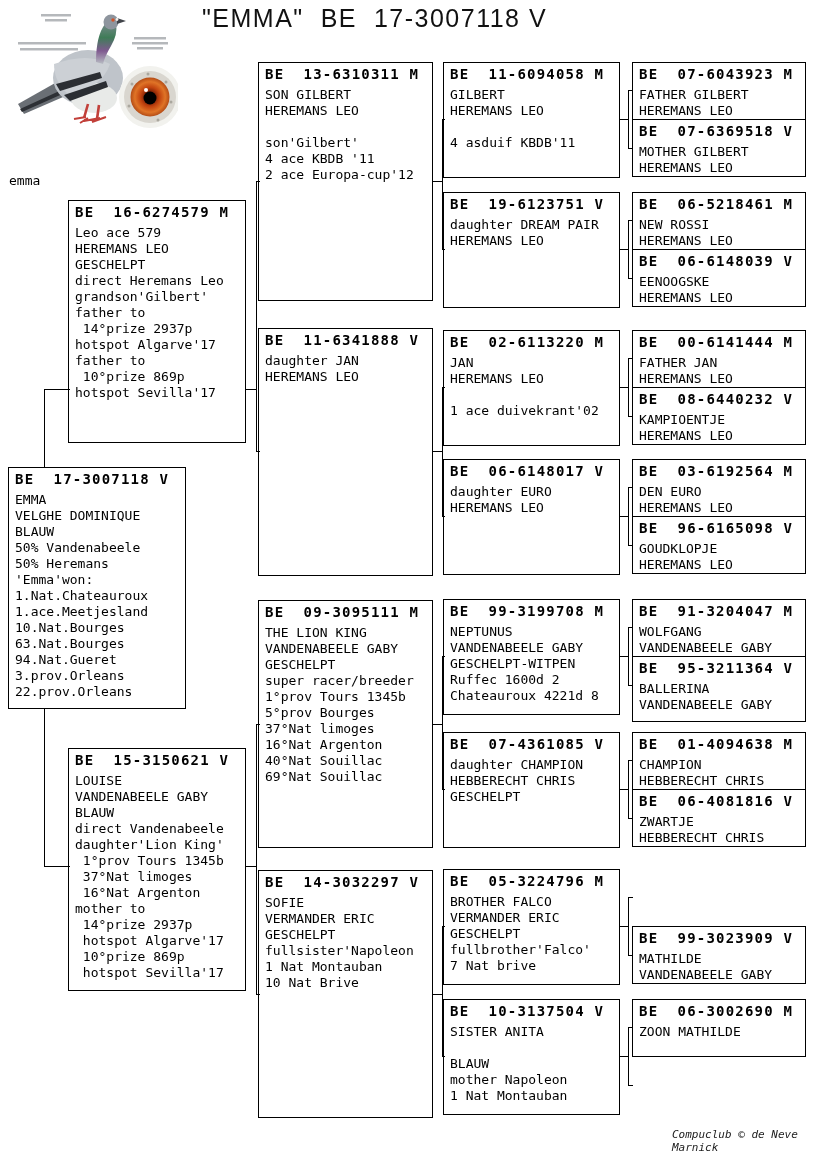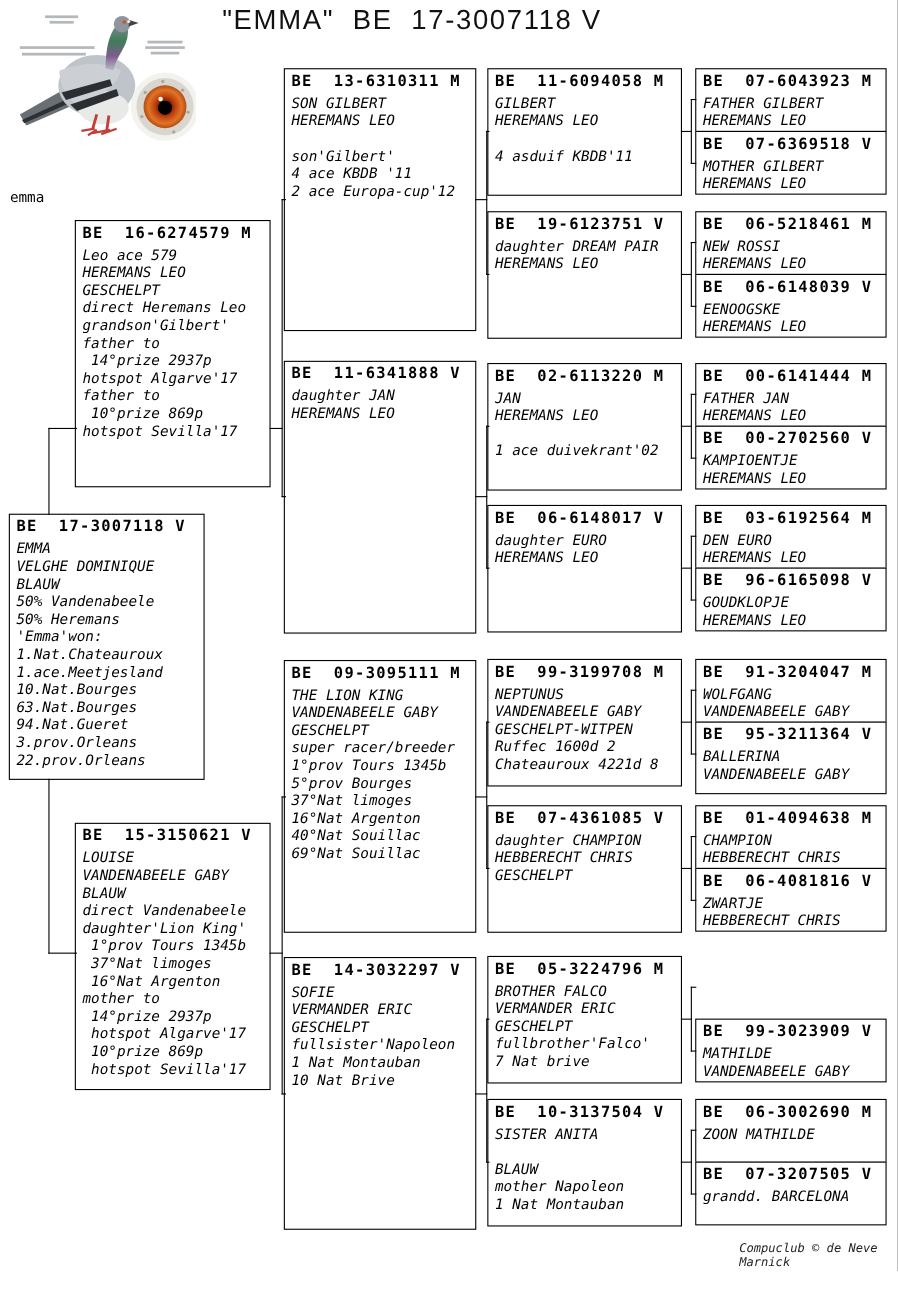--- a/index.html
+++ b/index.html
@@ -4,21 +4,21 @@
 <style>
   html,body{margin:0;padding:0;background:#888;}
   .page{position:relative;width:816px;height:1172px;background:#ffffff;margin:0 auto;overflow:hidden;
         font-family:"DejaVu Sans Mono",monospace;color:#000;}
   .title{position:absolute;left:202px;top:4px;font-family:"Liberation Sans",sans-serif;
          font-size:25px;letter-spacing:1.5px;white-space:pre;color:#111;}
   .photo-label{position:absolute;left:9px;top:173px;font-size:13px;}
   .box{position:absolute;border:1px solid #000;background:#fff;box-sizing:border-box;
        padding:3px 4px 0 6px;overflow:hidden;}
   .ring{font-weight:bold;font-size:14px;letter-spacing:1.2px;white-space:pre;margin-bottom:5px;}
-  .bd{font-size:13px;line-height:16px;white-space:pre;font-style:italic;}
+  .bd{font-size:13px;line-height:16px;white-space:pre;}
   .cl{position:absolute;background:#000;}
   .pigeon{position:absolute;left:8px;top:2px;width:170px;height:128px;}
   .footer{position:absolute;left:2px;top:1031px;}
   .footer-name{font-size:19px;font-weight:bold;letter-spacing:.5px;margin-bottom:7px;}
   .footer-line{font-size:14px;line-height:22px;white-space:pre;}
   .credit{position:absolute;left:672px;top:1128px;font-style:italic;font-size:11px;color:#222;}
 </style>
 </head>
 <body>
 
@@ -248,21 +248,21 @@
     <div class="ring">BE  06-6148039 V</div>
     <div class="bd">EENOOGSKE
 HEREMANS LEO</div>
   </div>
   <div class="box" style="left:632px;top:330px;width:174px;height:58px">
     <div class="ring">BE  00-6141444 M</div>
     <div class="bd">FATHER JAN
 HEREMANS LEO</div>
   </div>
   <div class="box" style="left:632px;top:387px;width:174px;height:58px">
-    <div class="ring">BE  00-2702560 V</div>
+    <div class="ring">BE  08-6440232 V</div>
     <div class="bd">KAMPIOENTJE
 HEREMANS LEO</div>
   </div>
   <div class="box" style="left:632px;top:459px;width:174px;height:58px">
     <div class="ring">BE  03-6192564 M</div>
     <div class="bd">DEN EURO
 HEREMANS LEO</div>
   </div>
   <div class="box" style="left:632px;top:516px;width:174px;height:58px">
     <div class="ring">BE  96-6165098 V</div>
@@ -290,24 +290,20 @@
 HEBBERECHT CHRIS</div>
   </div>
   <div class="box" style="left:632px;top:926px;width:174px;height:58px">
     <div class="ring">BE  99-3023909 V</div>
     <div class="bd">MATHILDE
 VANDENABEELE GABY</div>
   </div>
   <div class="box" style="left:632px;top:999px;width:174px;height:58px">
     <div class="ring">BE  06-3002690 M</div>
     <div class="bd">ZOON MATHILDE</div>
-  </div>
-  <div class="box" style="left:632px;top:1056px;width:174px;height:58px">
-    <div class="ring">BE  07-3207505 V</div>
-    <div class="bd">grandd. BARCELONA</div>
   </div>
 
 
   <div class="credit">Compuclub © de Neve Marnick</div>
 <div class="cl" style="left: 44px; top: 389px; width: 1px; height: 79px;"></div>
     <div class="cl" style="left: 44px; top: 389px; width: 26px; height: 1px;"></div>
     <div class="cl" style="left: 44px; top: 708px; width: 1px; height: 159px;"></div>
     <div class="cl" style="left: 44px; top: 866px; width: 26px; height: 1px;"></div>
     <div class="cl" style="left: 245px; top: 389px; width: 12px; height: 1px;"></div>
     <div class="cl" style="left: 256px; top: 181px; width: 1px; height: 271px;"></div>

